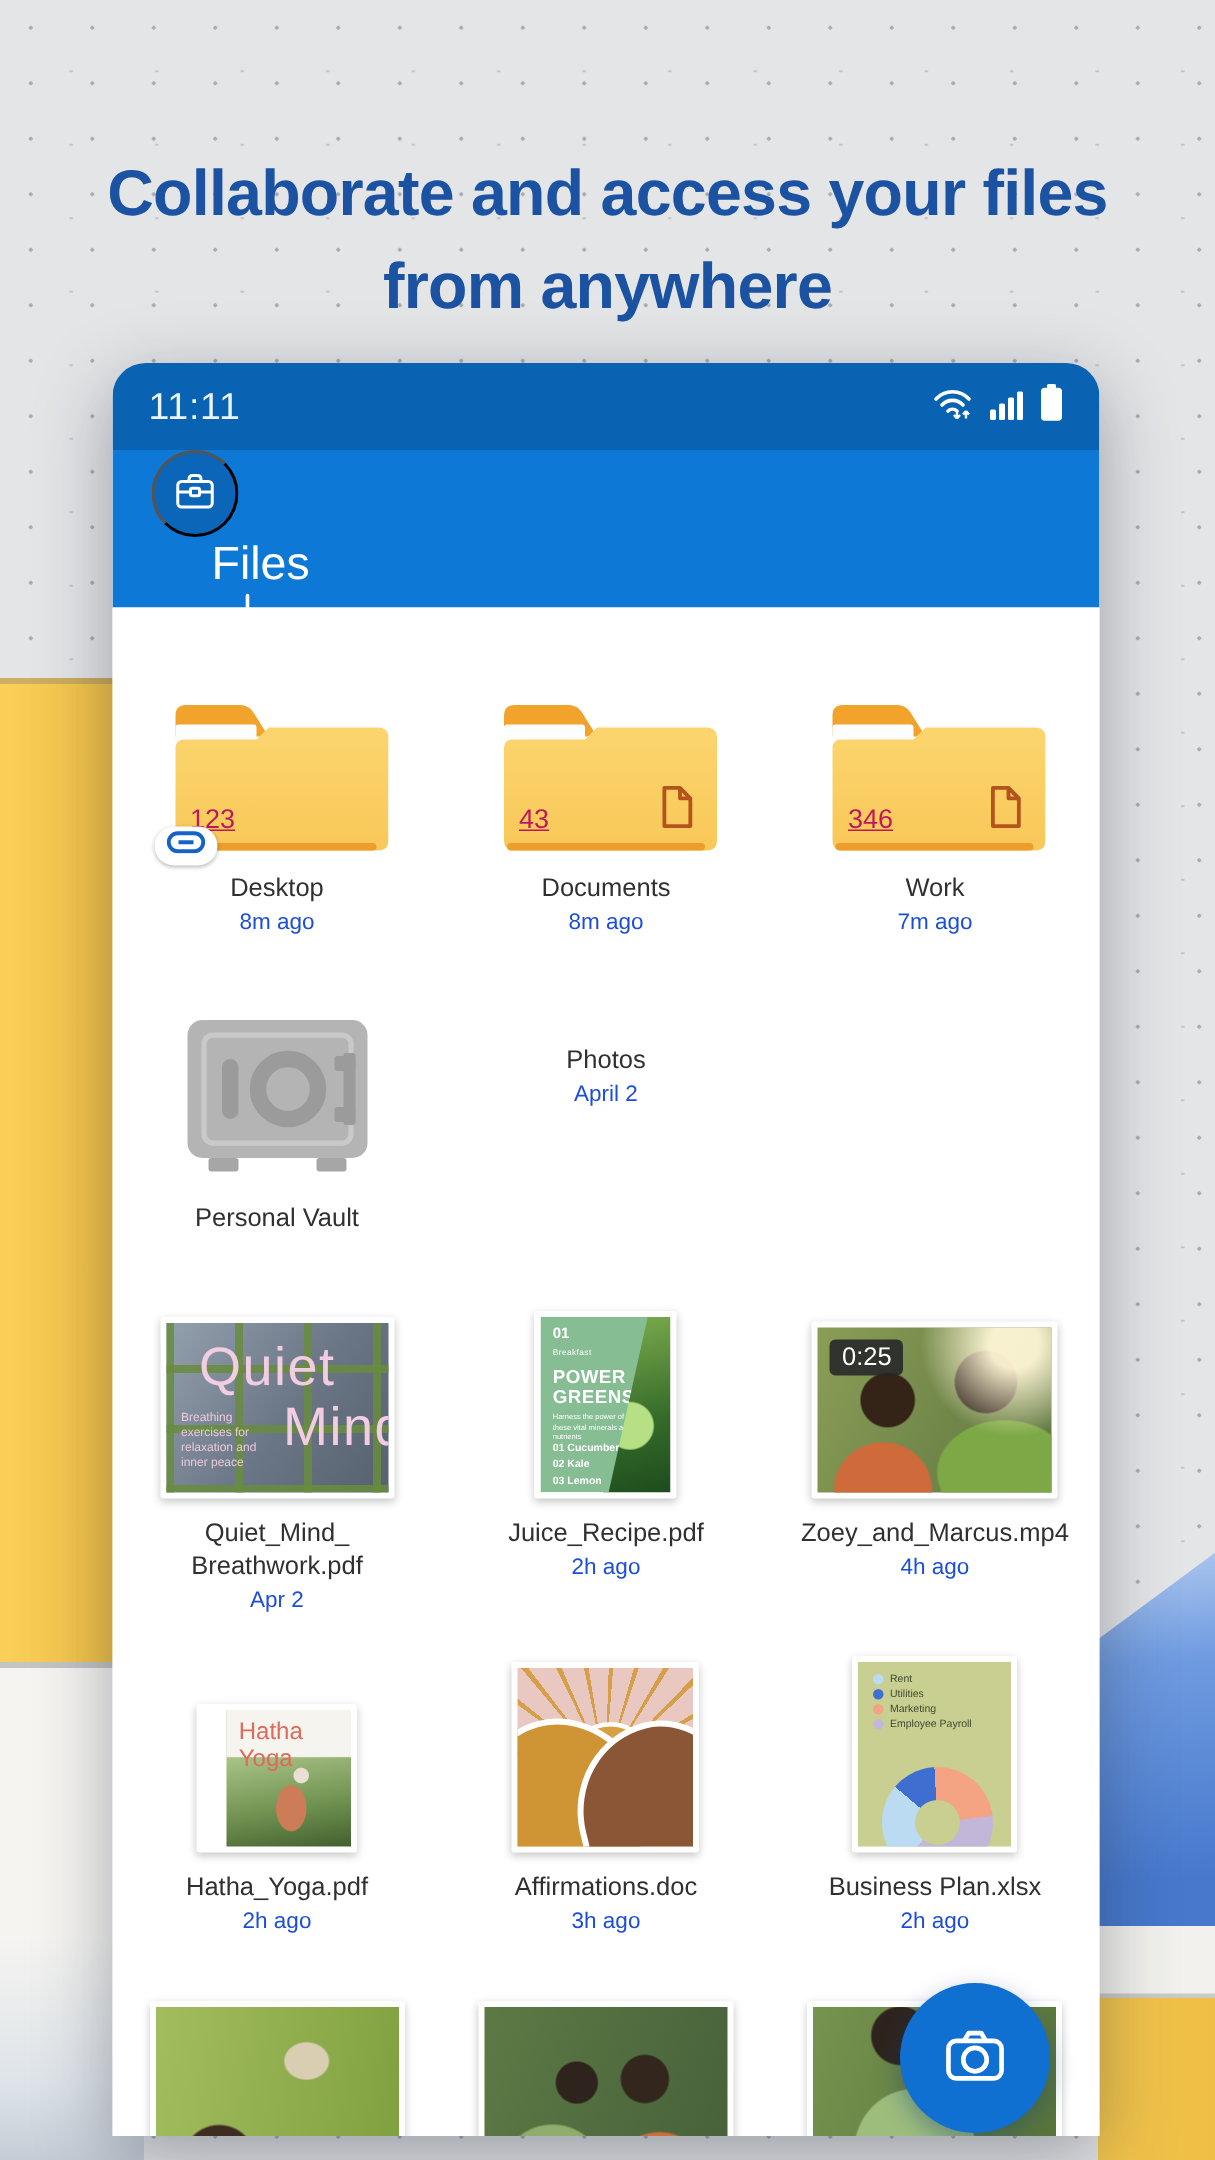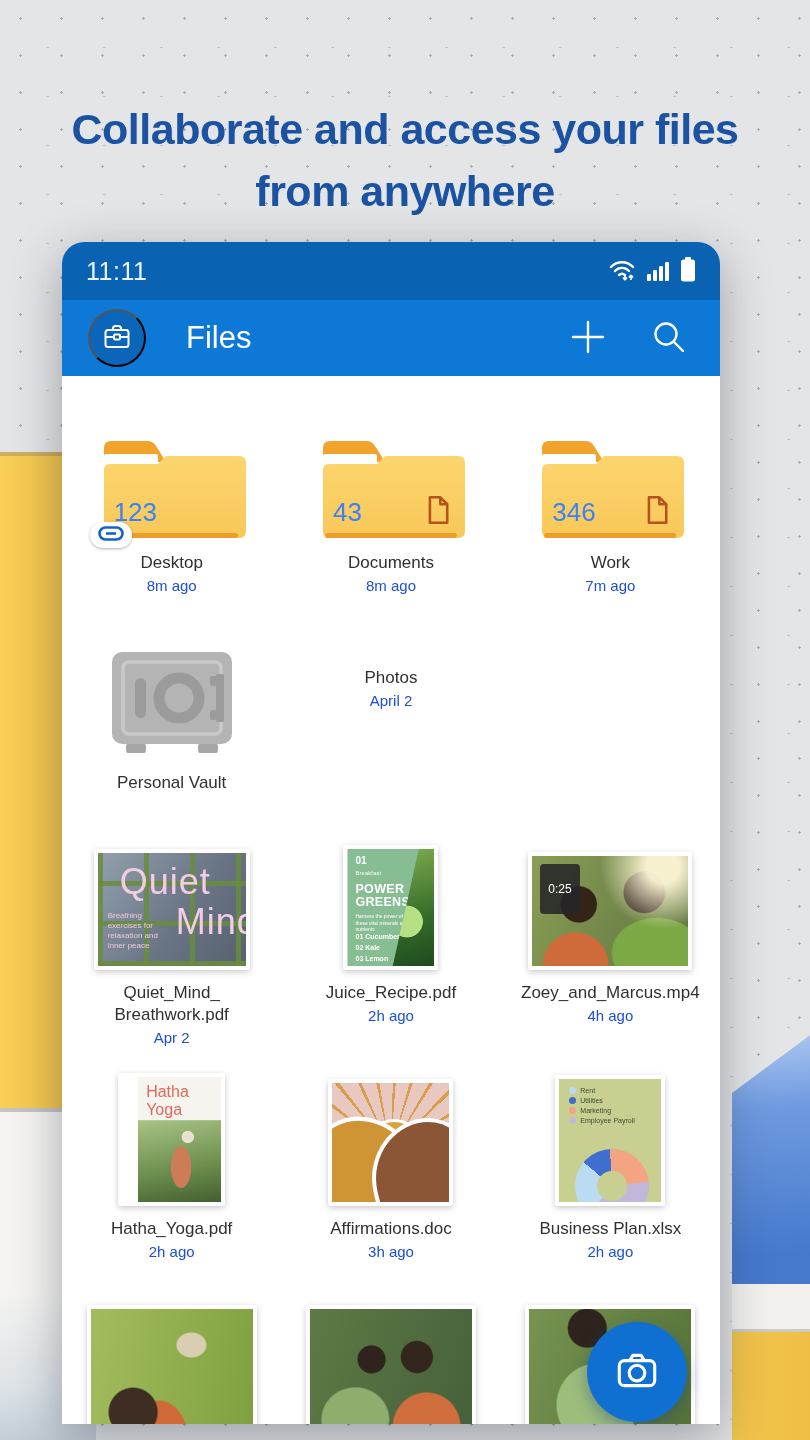--- a/index.html
+++ b/index.html
@@ -25,48 +25,48 @@
     clip-path:polygon(0 24%,100% 2%,100% 100%,0 100%);}
   .bg-right-white{position:absolute;right:0;top:1284px;width:78px;height:48px;
     background:#f2f1ed;box-shadow:inset 0 -3px 0 rgba(130,130,125,.35);}
   .bg-right-yellow{position:absolute;right:0;top:1332px;width:78px;height:108px;
     background:linear-gradient(90deg,#f4c64c,#efbf45);}
   
   .headline{position:absolute;top:98px;left:0;width:810px;text-align:center;
     color:#1b52a2;font-size:43px;font-weight:700;line-height:62px;letter-spacing:-.5px;}
   .headline span{display:inline-block;max-width:680px;}
   
-  .phone{position:absolute;left:62px;top:242px;width:658px;height:1182px;
+  .phone{position:absolute;left:75px;top:242px;width:658px;height:1182px;
     border-radius:22px 22px 0 0;overflow:hidden;background:#fff;
     box-shadow:0 14px 50px rgba(35,42,58,.38);}
   .statusbar{height:58px;background:#0a62b2;display:flex;align-items:center;
     justify-content:space-between;padding:0 24px;box-sizing:border-box;}
   .sb-time{color:#ebf3fb;font-size:25px;letter-spacing:.5px;}
   .sb-icons{display:flex;align-items:flex-end;gap:9px;}
-  .appbar{height:76px;background:#0d78d6;display:flex;align-items:center;
-    padding:0 34px 0 26px;box-sizing:border-box;}
+  .appbar{height:105px;background:#0d78d6;display:flex;
+    padding:0 34px 0 26px;box-sizing:border-box;flex-direction:column;}
   .account-btn{width:58px;height:58px;border-radius:50%;background:#0b66b9;
     display:flex;align-items:center;justify-content:center;flex:0 0 auto;}
   .appbar-title{color:#fff;font-size:31px;margin-left:40px;flex:1;}
   .appbar-action{background:none;border:none;padding:0;margin-left:46px;cursor:pointer;
     display:flex;align-items:center;}
   
   .content{background:#fff;padding-top:59px;}
   .grid-row{display:flex;}
   .tile{width:33.333%;display:flex;flex-direction:column;align-items:center;}
   .art{display:flex;align-items:flex-end;justify-content:center;}
   .h105{height:105px}.h125{height:125px}.h133{height:133px}
   .h110{height:120px;align-items:flex-start}
   .m59{margin-top:59px}.m49{margin-top:49px}.m25{margin-top:25px}.m43{margin-top:43px}
   .tile-name{margin-top:12px;font-size:17px;line-height:22px;color:#303030;
     text-align:center;white-space:pre-line;}
   .tile-meta{margin-top:2px;font-size:15px;line-height:20px;color:#1d4ed8;text-align:center;}
   
   .folder{position:relative;width:148px;height:104px;}
-  .folder .count{position:absolute;left:16px;bottom:12px;font-size:26px;color:#3b82f6;}
+  .folder .count{position:absolute;left:16px;bottom:12px;font-size:18px;color:#be185d;text-decoration:underline;}
   .folder .ticon{position:absolute;right:13px;bottom:11px;}
   .link-badge{position:absolute;left:-8px;bottom:-8px;width:42px;height:26px;background:#fff;
     border-radius:13px;box-shadow:0 1px 3px rgba(0,0,0,.3);
     display:flex;align-items:center;justify-content:center;}
   
   .pfolder{position:relative;width:132px;height:100px;}
   .pfolder .tab{position:absolute;left:2px;top:0;width:58px;height:20px;
     background:#f1a32c;border-radius:7px 3px 0 0;}
   .pfolder .photo{position:absolute;left:2px;top:10px;right:2px;height:56px;
     border-radius:5px 5px 0 0;}
@@ -113,22 +113,22 @@
   .jp-items{margin-top:auto;display:flex;flex-direction:column;gap:4px;}
   .jp-item{font-size:7px;font-weight:700;}
   .t-zoey{width:156px;height:110px;background:
     radial-gradient(circle at 84% 10%,rgba(255,246,214,.95) 0 10%,rgba(255,246,214,0) 38%),
     radial-gradient(circle at 30% 44%,#342317 0 14%,rgba(52,35,23,0) 15%),
     radial-gradient(circle at 72% 33%,#2e2118 0 15%,rgba(46,33,24,0) 16%),
     radial-gradient(ellipse at 80% 88%,#7ca845 0 25%,rgba(124,168,69,0) 26%),
     radial-gradient(ellipse at 28% 98%,#cf6a3a 0 20%,rgba(207,106,58,0) 21%),
     linear-gradient(115deg,#8a9e56,#5d7440);}
   .vid-badge{position:absolute;left:8px;top:8px;background:rgba(38,38,40,.88);color:#fff;
-    font-size:12px;padding:18px 8px;border-radius:4px;}
-  .t-hatha{width:83px;height:125px;background:
+    font-size:17px;padding:2px 8px;border-radius:4px;}
+  .t-hatha{width:83px;height:91px;background:
     linear-gradient(#f6f4ef 0 34%,rgba(246,244,239,0) 35%),
     radial-gradient(ellipse at 52% 72%,#cd7c58 0 16%,rgba(205,124,88,0) 17%),
     radial-gradient(circle at 60% 48%,#e8e0d2 0 7%,rgba(232,224,210,0) 8%),
     linear-gradient(170deg,#a9c487 30%,#6f9150 70%,#42602f); margin-left: 16px;}
   .hatha-title{position:absolute;left:8px;top:6px;font-size:16px;line-height:18px;
     color:#df695a;white-space:pre-line;}
   .t-aff{width:117px;height:119px;background:#f1ddaa;}
   .aff-sky{position:absolute;left:0;top:0;right:0;height:52%;
     background:
       repeating-conic-gradient(from -82deg at 50% 108%,rgba(212,154,60,.9) 0 2.5deg,rgba(212,154,60,0) 2.5deg 14deg),

